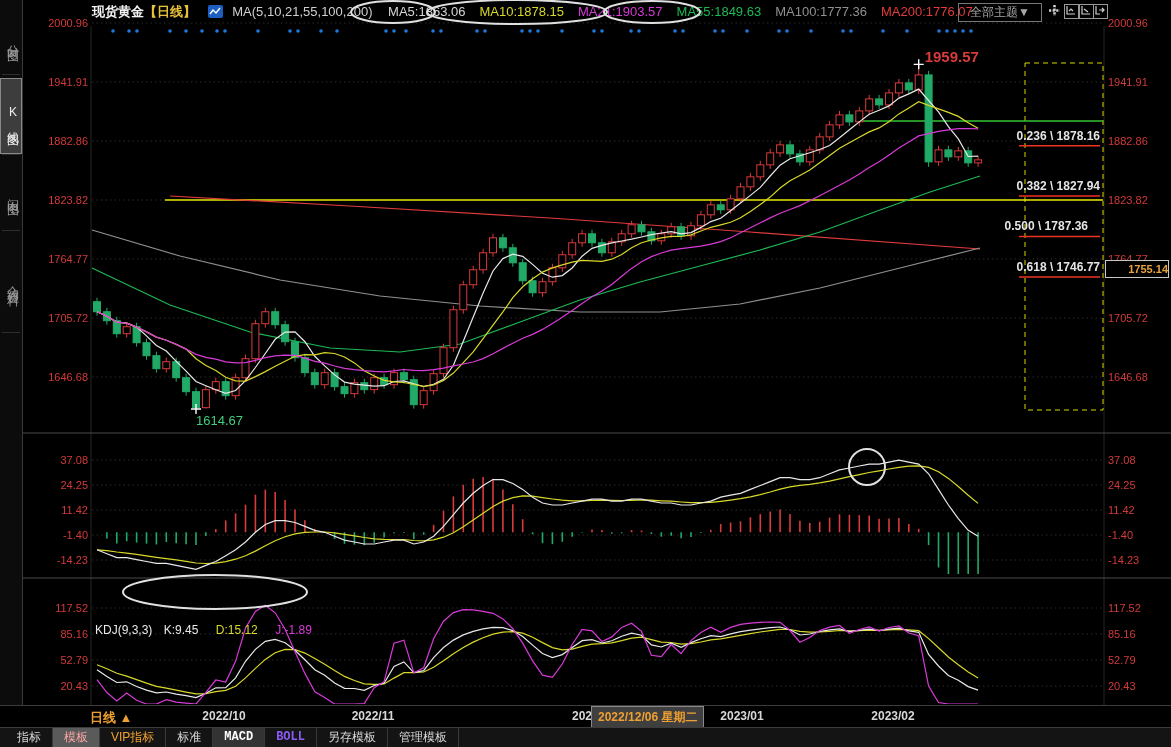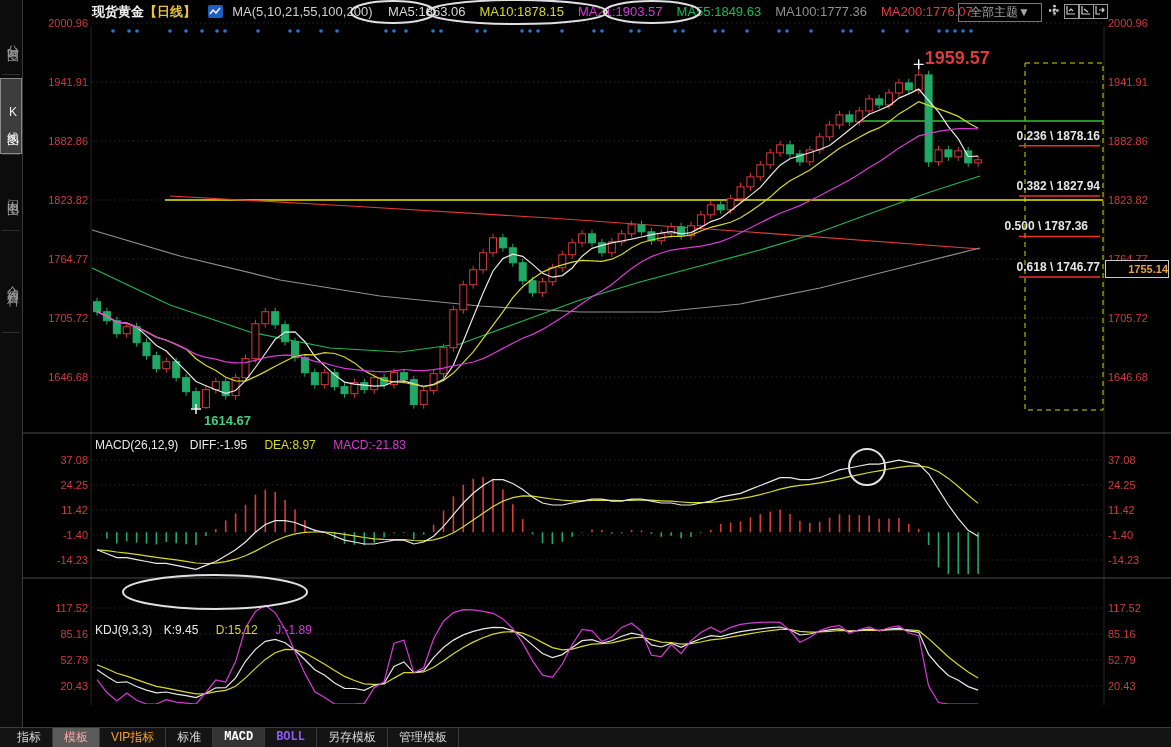--- a/index.html
+++ b/index.html
@@ -501,45 +501,50 @@
       <div class="axlab" style="left: 1108px; top: 479.005px;">24.25</div>
       <div class="axlab" style="left: 1108px; top: 504.01px;">11.42</div>
       <div class="axlab" style="left: 1108px; top: 528.995px;">-1.40</div>
       <div class="axlab" style="left: 1108px; top: 554px;">-14.23</div>
       <div class="axlab" style="left: 1108px; top: 602px;">117.52</div>
       <div class="axlab" style="left: 1108px; top: 627.997px;">85.16</div>
       <div class="axlab" style="left: 1108px; top: 654.003px;">52.79</div>
       <div class="axlab" style="left: 1108px; top: 680px;">20.43</div>
     </div>
 
-  <div class="ov phead" style="left:95px;top:438px;">
-    <span class="w">MACD(26,12,9)</span>
-    <span class="w" style="margin-left:8px;">DIFF:-1.95</span>
-    <span class="y" style="margin-left:14px;">DEA:8.97</span>
-    <span class="m" style="margin-left:14px;">MACD:-21.83</span>
-  </div>
   <div class="ov phead" style="left:95px;top:583px;margin-top:40px;">
     <span class="w">KDJ(9,3,3)</span>
     <span class="w" style="margin-left:8px;">K:9.45</span>
     <span class="y" style="margin-left:14px;">D:15.12</span>
     <span class="m" style="margin-left:14px;">J:-1.89</span>
   </div>
 
   <div id="fib-labels" class="ov">
       <div class="fib" style="left: 940px; top: 128.703px;">0.236 \ 1878.16</div>
       <div class="fib" style="left: 940px; top: 178.883px;">0.382 \ 1827.94</div>
       <div class="fib" style="left: 928px; top: 219.431px;">0.500 \ 1787.36</div>
       <div class="fib" style="left: 940px; top: 259.989px;">0.618 \ 1746.77</div>
     </div>
   <div id="price-box" class="ov" style="top: 259.626px;">1755.14</div>
   <div id="marker-labels" class="ov">
-      <div style="position: absolute; left: 924.7px; top: 48.3573px; color: rgb(217, 58, 58); font-size: 18px; font-weight: bold;">1959.57</div>
-      <div style="position: absolute; left: 204px; top: 412.985px; color: rgb(63, 207, 127); font-size: 13px; font-weight: bold;">1614.67</div>
-    </div>
-
+      <div style="position: absolute; left: 924.7px; top: 48.3573px; color: rgb(217, 58, 58); font-size: 15px; font-weight: bold;">1959.57</div>
+      <div style="position: absolute; left: 196px; top: 412.985px; color: rgb(63, 207, 127); font-size: 13px; font-weight: normal;">1614.67</div>
+    </div>
+
+  <div id="timeline" class="ov">
+    <div id="period-btn">日线 ▲</div>
+    <div id="dates">
+        <div class="dt" style="left: 224px;">2022/10</div>
+        <div class="dt" style="left: 373px;">2022/11</div>
+        <div class="dt clip" style="left: 572px;">202</div>
+        <div class="dt" style="left: 742px;">2023/01</div>
+        <div class="dt" style="left: 893px;">2023/02</div>
+      </div>
+    <div id="date-tip">2022/12/06 星期二</div>
+  </div>
 
   <div id="tabbar" class="ov">
       <div class="tab">指标</div>
       <div class="tab sel">模板</div>
       <div class="tab vip">VIP指标</div>
       <div class="tab">标准</div>
       <div class="tab sel2 mono">MACD</div>
       <div class="tab dim mono">BOLL</div>
       <div class="tab">另存模板</div>
       <div class="tab">管理模板</div>

